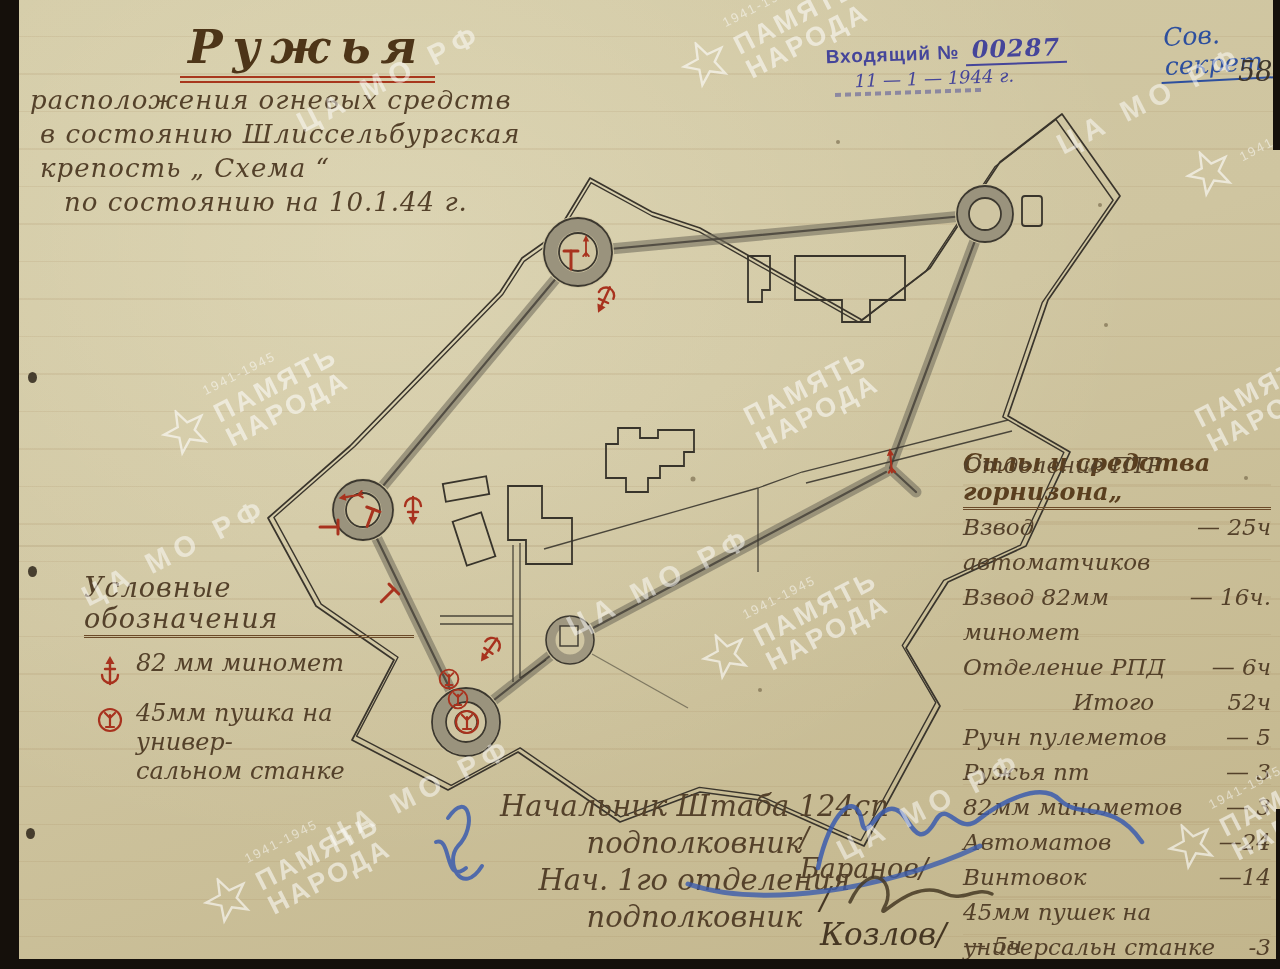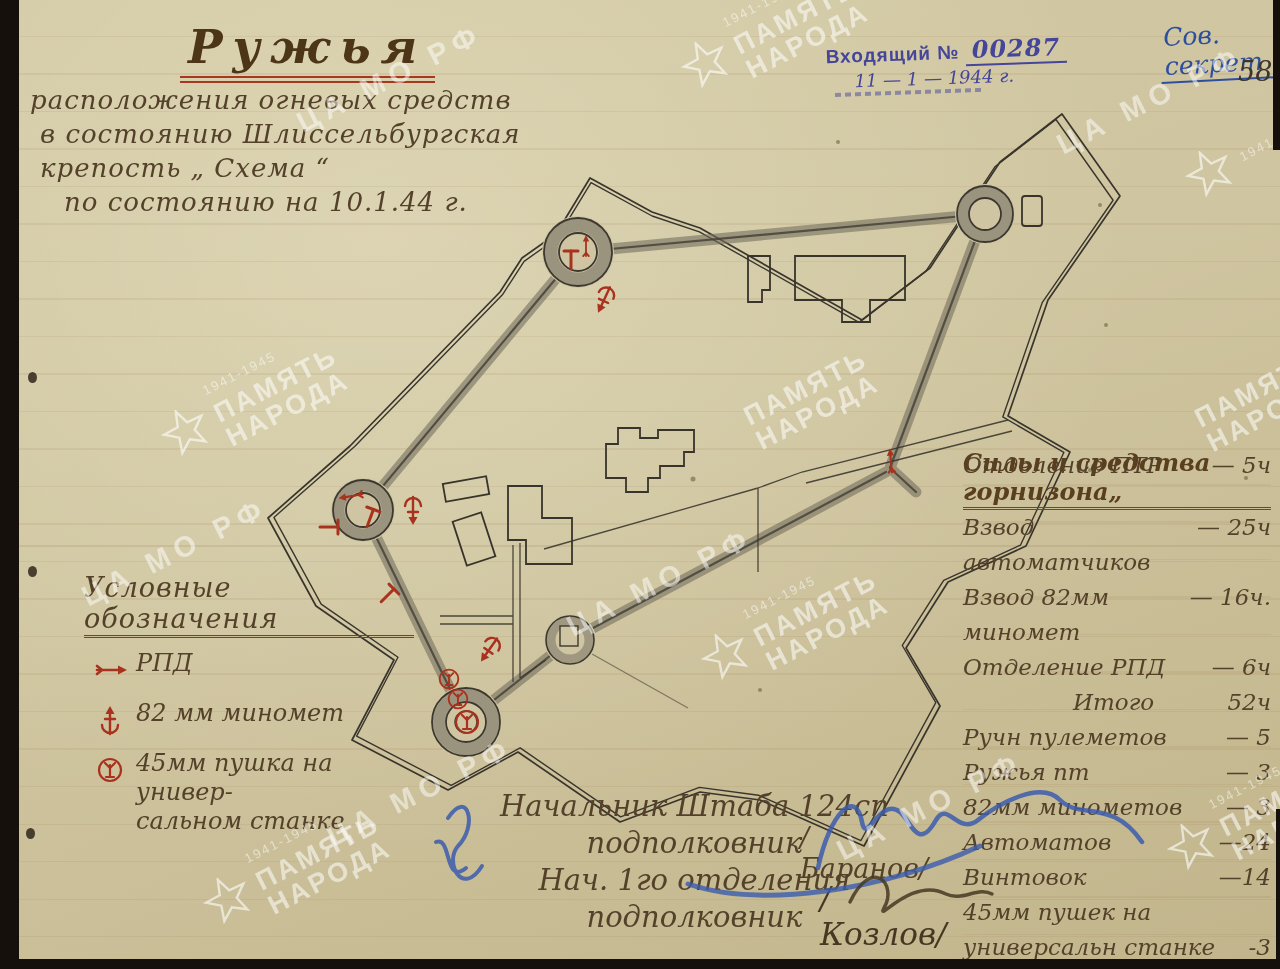--- a/index.html
+++ b/index.html
@@ -55,21 +55,21 @@
      border-bottom:3px double #6b4a28;display:inline-block;padding-bottom:1px;letter-spacing:1px;}
   .legend-item{display:flex;align-items:flex-start;margin-top:11px;}
   .legend-sym{flex:0 0 52px;margin-top:3px;}
   .legend-label{font-size:24px;line-height:29px;font-style:italic;color:#54412a;}
 
   .forces{position:absolute;left:963px;top:448px;width:308px;z-index:2;}
   .forces-title{font-size:24px;font-weight:bold;font-style:italic;color:#5a3f1f;
      border-bottom:3px double #6b4a28;display:inline-block;letter-spacing:0px;padding-bottom:1px;}
   .force-row{display:flex;justify-content:space-between;font-size:23px;line-height:35px;
      font-style:italic;color:#54412a;}
-  .force-row.ruled{border-bottom:2px solid #6b4a28;}
+  .force-row.ruled{border-bottom:2px solid #6b4a28;flex-direction:column;}
   .force-row.indent{padding-left:110px;}
   .force-row .val{white-space:nowrap;}
 
   .sigblock{position:absolute;left:500px;top:788px;z-index:2;}
   .sig-line{font-size:29px;line-height:37px;font-style:italic;color:#54412a;white-space:nowrap;text-align:center;}
   .sig-name1{position:absolute;left:300px;top:34px;font-size:27px;font-style:italic;color:#54412a;}
   .sig-name2{position:absolute;left:320px;top:92px;font-size:31px;font-style:italic;color:#463723;}
 
   
   .wm{position:absolute;z-index:4;display:flex;align-items:center;gap:10px;
@@ -228,28 +228,20 @@
   </div>
 
   <div class="classification">Сов. секрет</div>
   <div class="page-number">58</div>
 
   <div class="legend">
     <div class="legend-title">Условные обозначения</div>
     <div>
         <div class="legend-item">
           <svg class="legend-sym" width="52" height="36" viewBox="-26 -18 52 36">
-            <use href="#sym-rpd"></use>
-          </svg>
-          <div class="legend-label">
-            <span style="display: block;">РПД</span>
-          </div>
-        </div>
-        <div class="legend-item">
-          <svg class="legend-sym" width="52" height="36" viewBox="-26 -18 52 36">
             <use href="#sym-mortar"></use>
           </svg>
           <div class="legend-label">
             <span style="display: block;">82 мм миномет</span>
           </div>
         </div>
         <div class="legend-item">
           <svg class="legend-sym" width="52" height="36" viewBox="-26 -18 52 36">
             <use href="#sym-gun45"></use>
           </svg>

